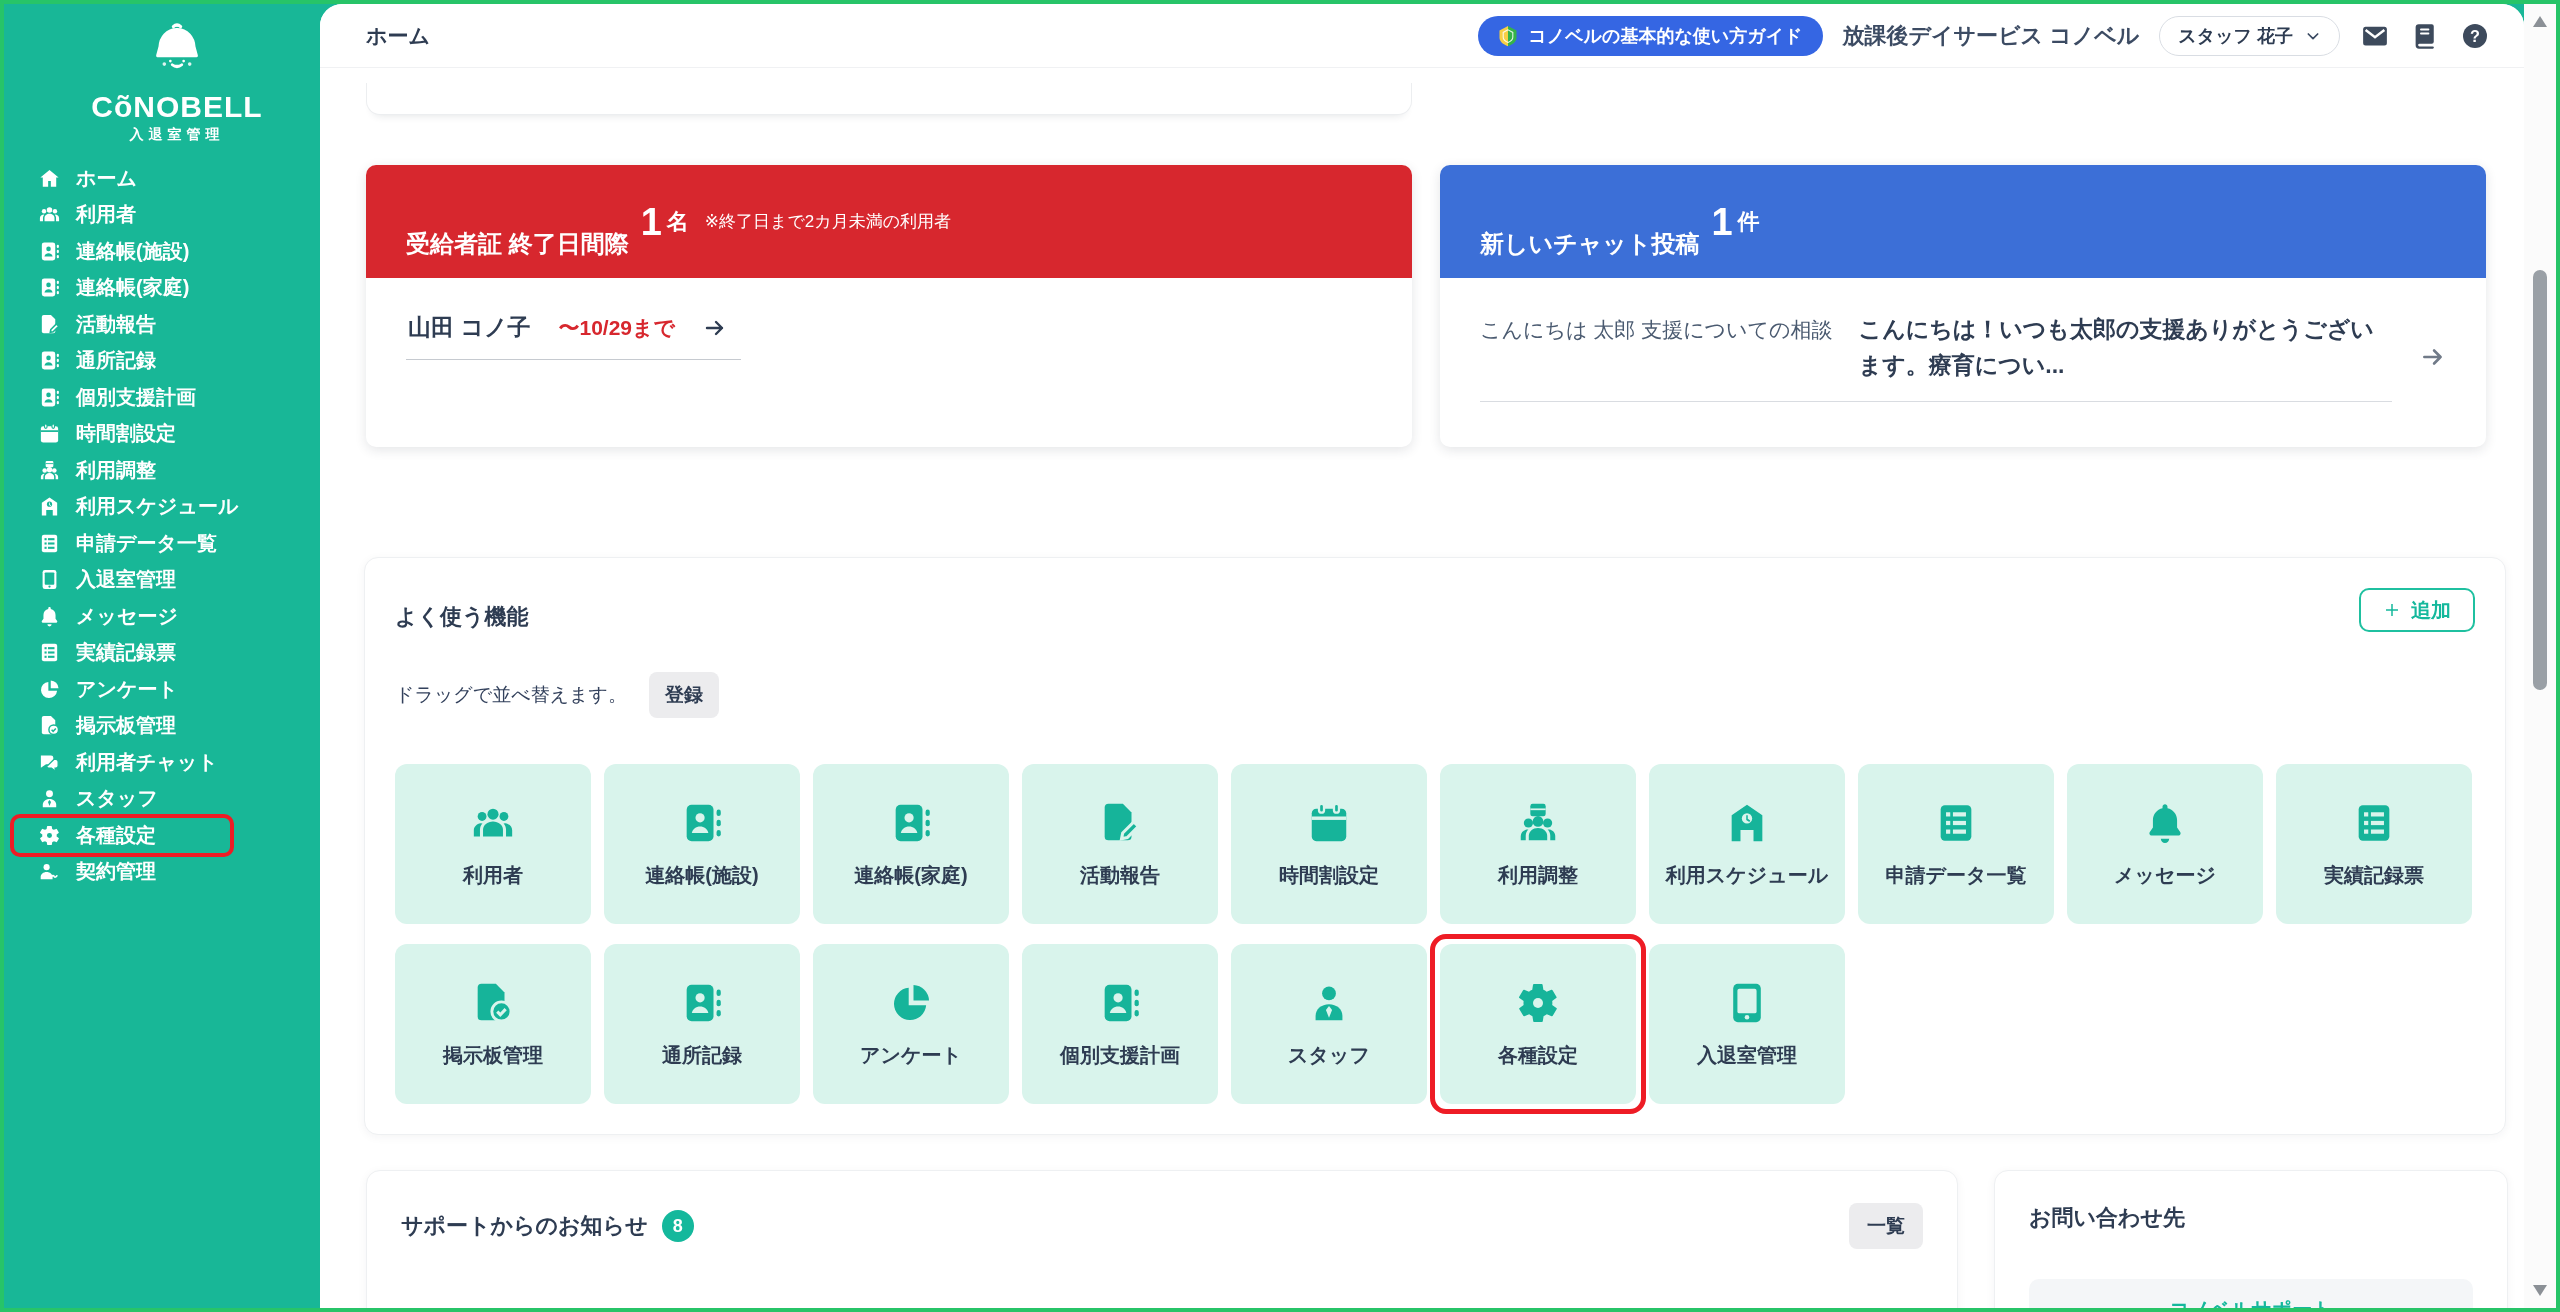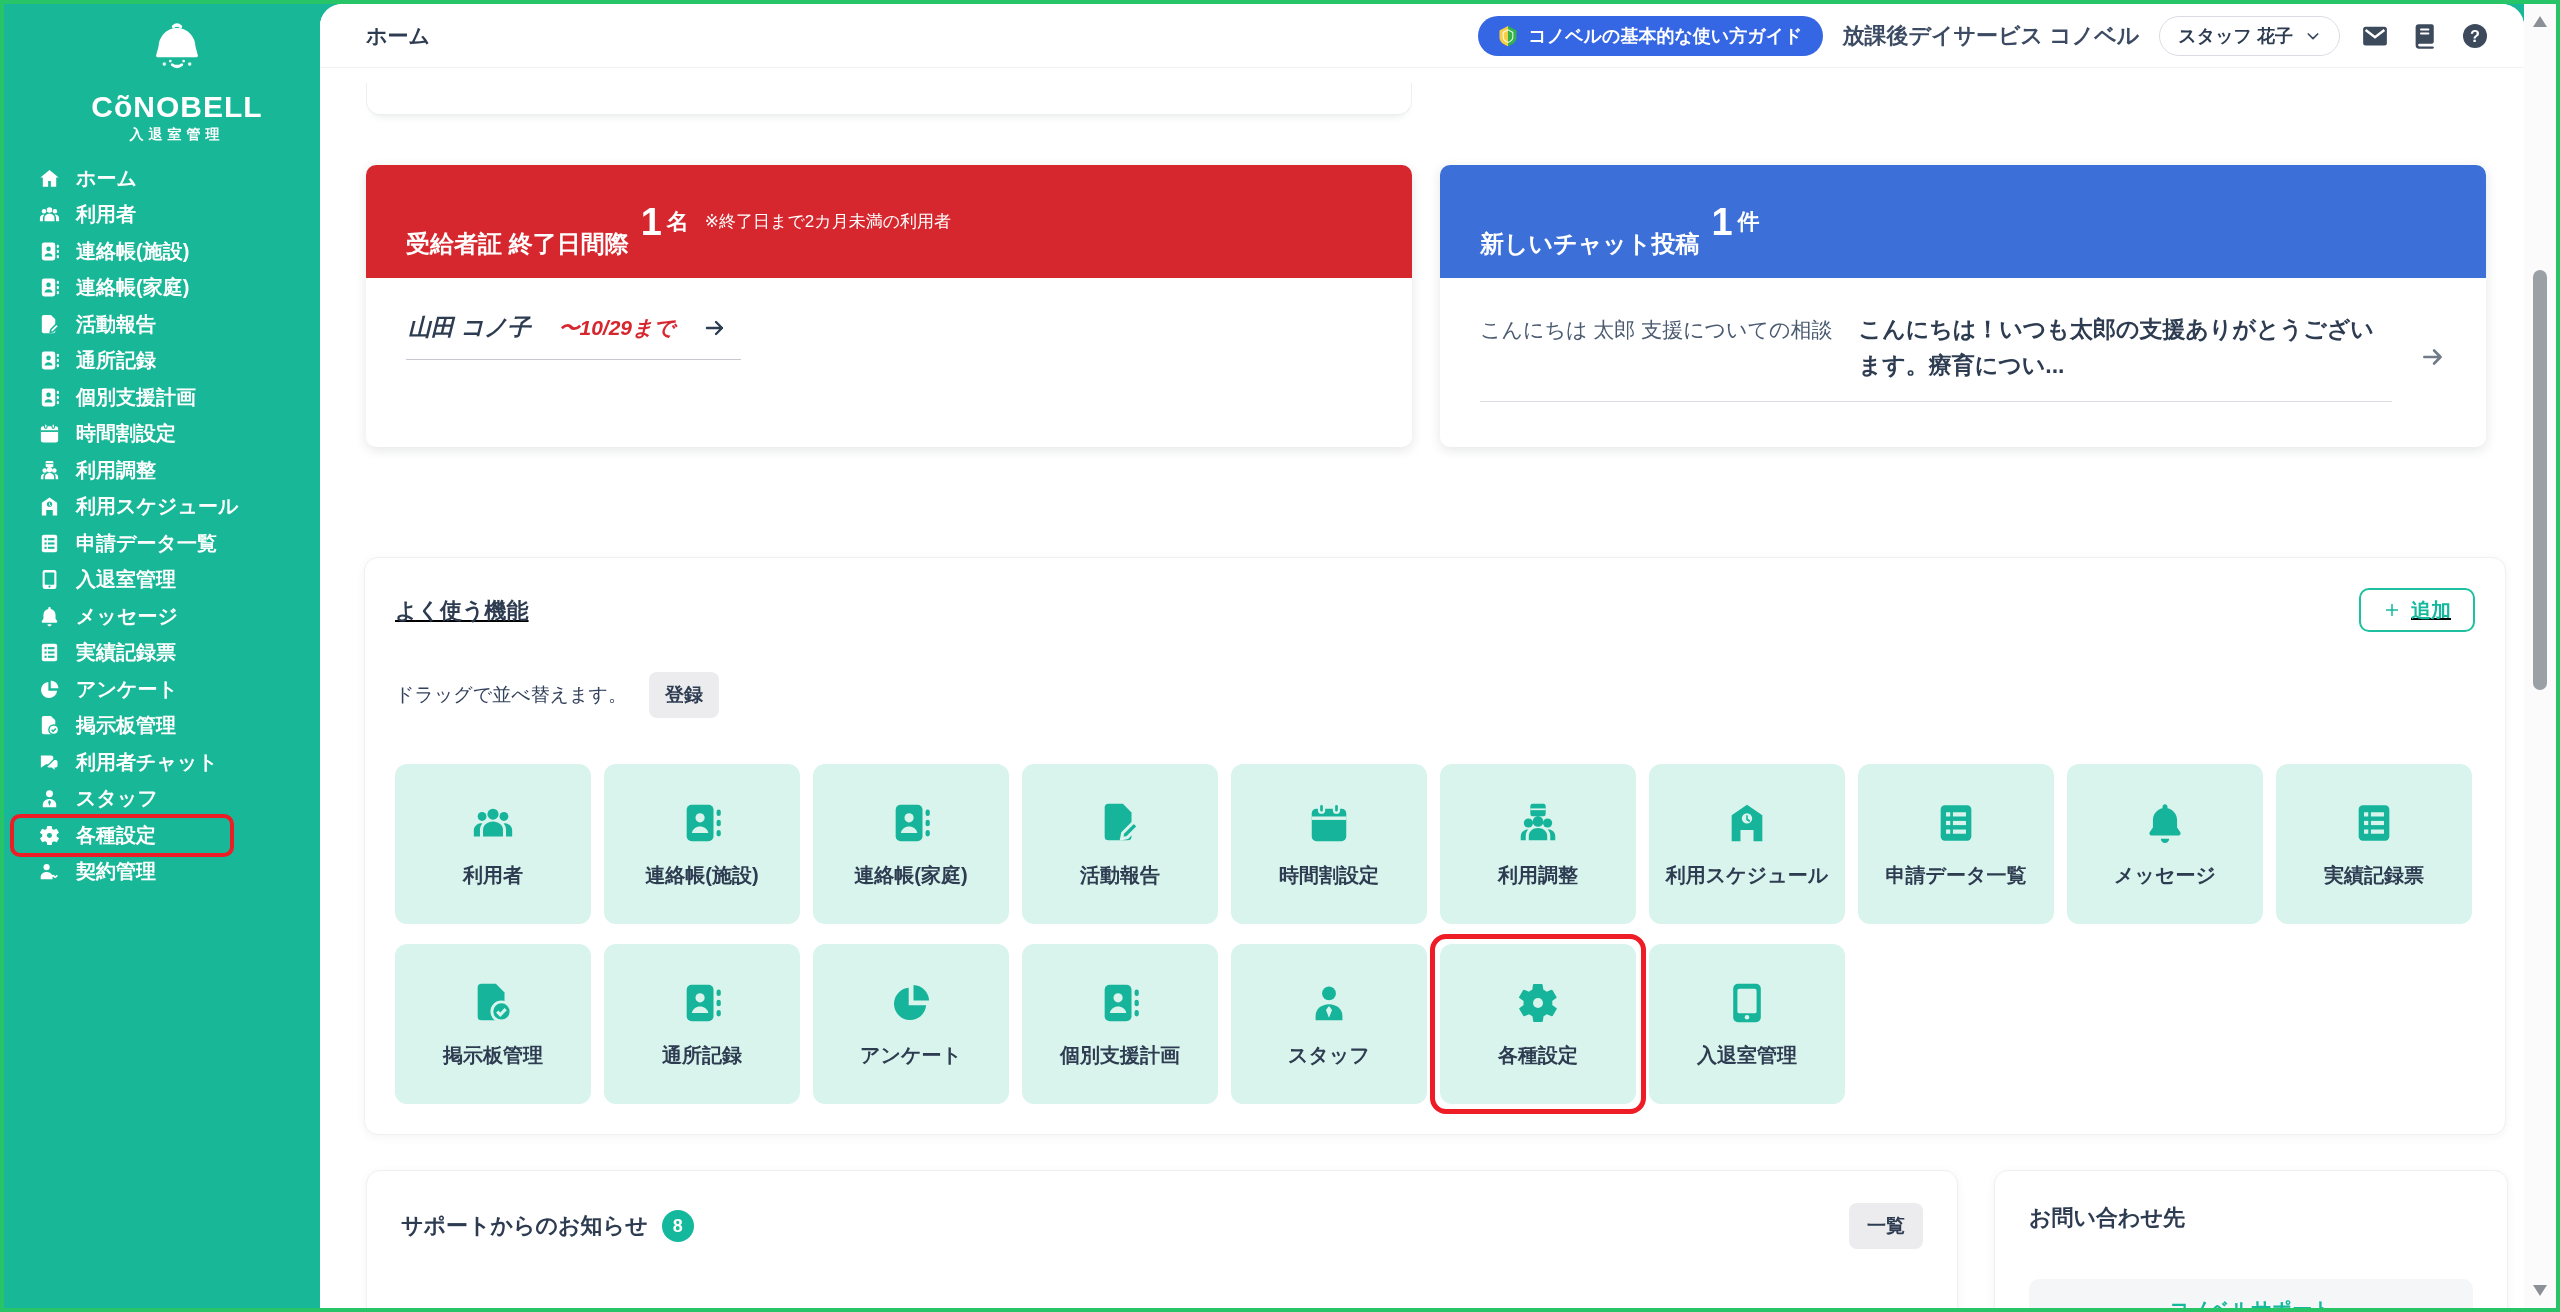--- a/index.html
+++ b/index.html
@@ -55,33 +55,33 @@
   .alert-card.right{left:1120px;}
   .alert-head{height:113px;display:flex;align-items:center;padding:0 40px;color:#fff;}
   .alert-head.red{background:var(--c-red,#d7272e);}
   .alert-head.blue{background:var(--c-blue,#3c6fd7);}
   .ah-title{font-size:24px;font-weight:700;margin-top:44px;}
   .ah-count{font-size:38px;font-weight:700;margin:0 5px 0 12px;line-height:1;}
   .ah-unit{font-size:22px;font-weight:700;}
   .ah-note{font-size:17px;font-weight:500;margin-left:16px;}
   .alert-body{padding:34px 40px 0 40px;}
   .cert-row{display:inline-flex;align-items:center;gap:28px;padding:0 8px 16px 2px;min-width:335px;
-       border-bottom:1px solid #c6cad0;cursor:pointer;font-style:italic;}
+       border-bottom:1px solid #c6cad0;cursor:pointer;}
   .cert-name{font-size:23px;font-weight:600;color:var(--c-navy,#2e3c52);}
   .cert-period{font-size:21px;font-weight:700;color:var(--c-red,#d7272e);}
   .cert-row .icon{width:24px;height:24px;color:#2e3c52;}
   .chat-row{display:flex;align-items:center;cursor:pointer;}
   .chat-main{flex:1;display:flex;align-items:flex-start;gap:26px;border-bottom:1px solid #d9dce1;padding-bottom:18px;}
   .chat-label{font-size:21px;font-weight:500;color:#4a5a70;white-space:nowrap;padding-top:4px;}
   .chat-msg{flex:1;font-size:23px;font-weight:700;color:var(--c-navy,#2e3c52);line-height:1.55;}
   .chat-row>.icon{width:26px;height:26px;color:#707a88;margin-left:28px;flex:0 0 26px;}
   
   .features-card{position:absolute;left:44px;top:489px;width:2142px;height:578px;background:#fff;
        border:1px solid #eef0f2;border-radius:14px;box-shadow:0 2px 10px rgba(30,40,60,.05);padding:30px;}
-  .feat-head{display:flex;justify-content:space-between;align-items:flex-start;text-decoration:underline;}
+  .feat-head{display:flex;justify-content:space-between;align-items:flex-end;}
   .feat-title{font-size:22px;font-weight:700;color:var(--c-navy,#2e3c52);margin-top:8px;}
   .add-btn{display:flex;align-items:center;gap:10px;height:44px;padding:0 22px;background:#fff;cursor:pointer;
        border:2px solid #1fc0a0;color:#14b89c;border-radius:10px;font-size:20px;font-weight:700;font-family:inherit;}
   .add-btn .icon{width:18px;height:18px;}
   .feat-hint-row{margin-top:40px;display:flex;align-items:center;gap:22px;}
   .feat-hint{font-size:19px;color:#33415c;}
   .register-btn{background:#ececee;border:none;border-radius:8px;padding:10px 16px;font-size:19px;font-weight:700;
        color:var(--c-navy,#2e3c52);cursor:pointer;font-family:inherit;}
   .tiles{margin-top:46px;display:flex;flex-wrap:wrap;gap:20px 13px;}
   .tile{position:relative;width:196px;height:160px;background:var(--c-mint,#d9f4ec);border-radius:12px;cursor:pointer;

